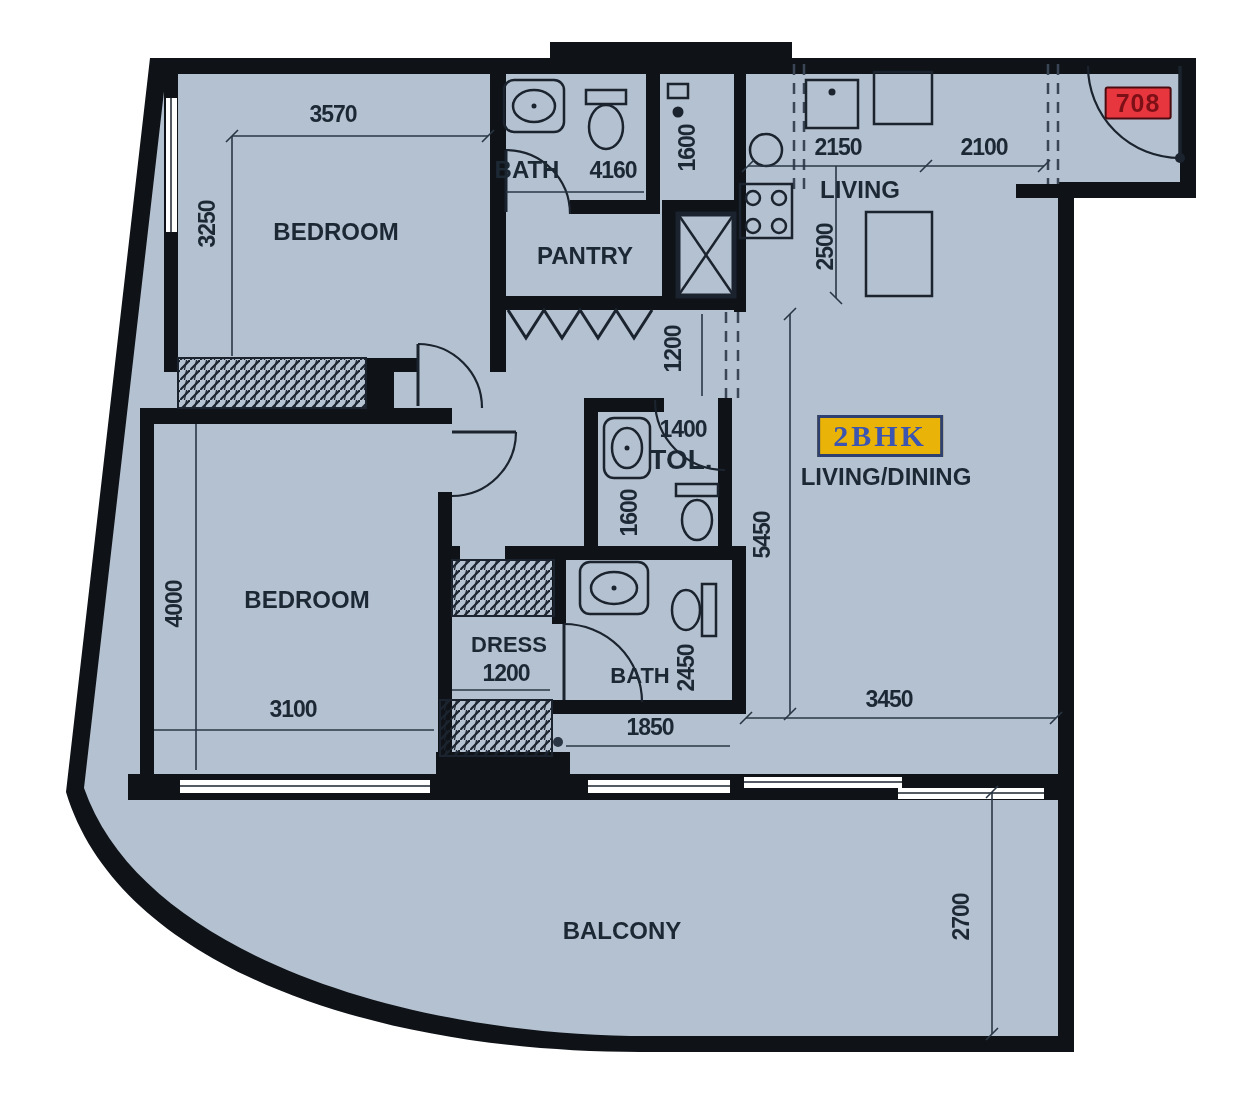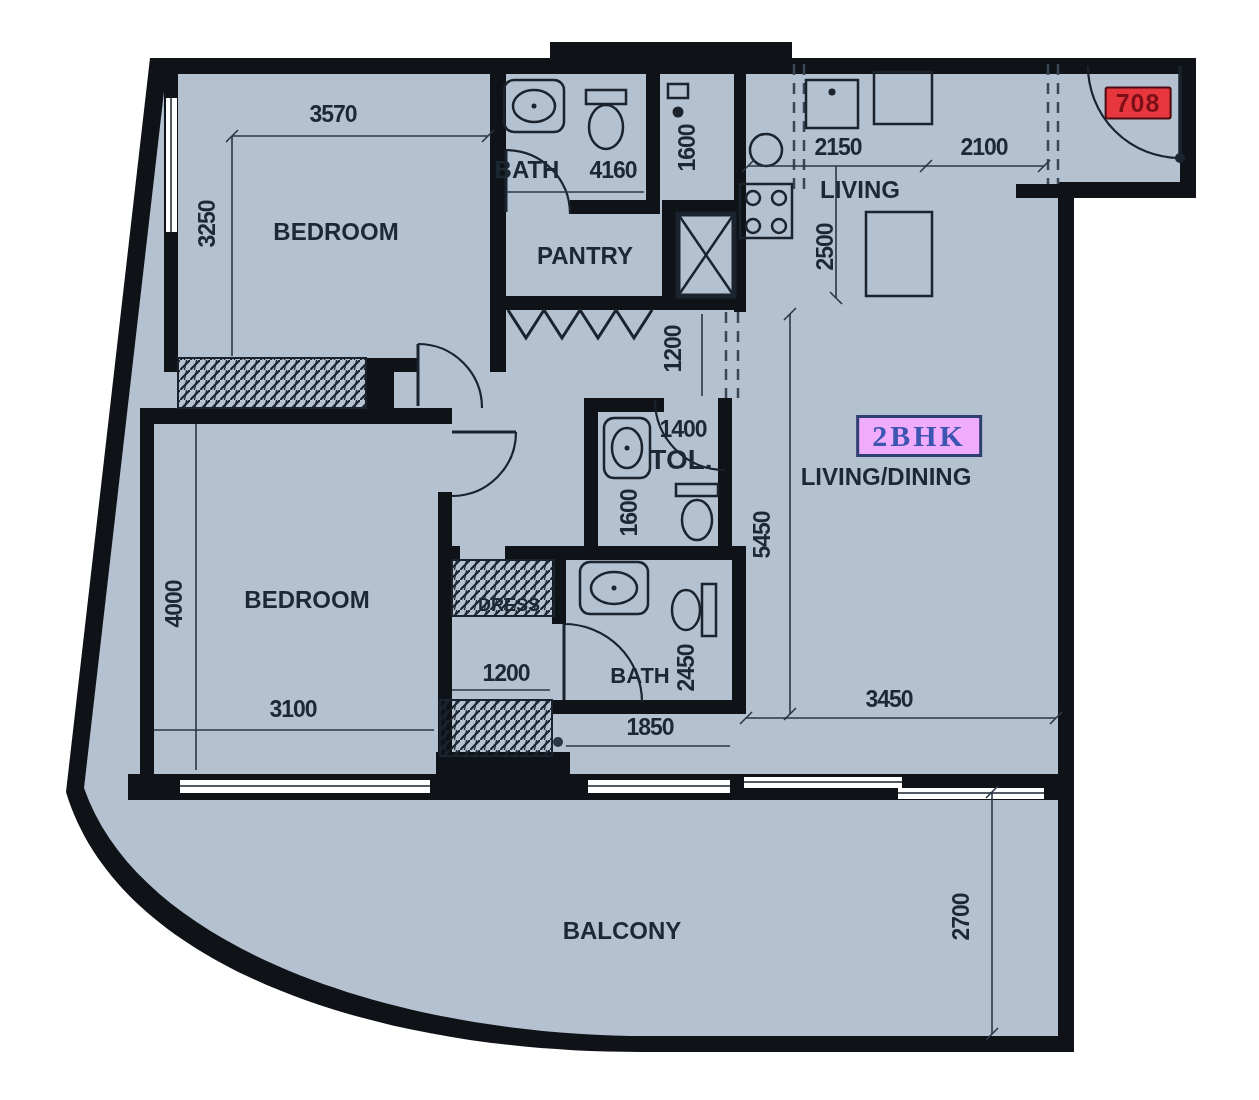--- a/index.html
+++ b/index.html
@@ -6,23 +6,23 @@
   .stage{position:relative;width:1259px;height:1100px;background:#ffffff;overflow:hidden;
          font-family:"Liberation Sans",sans-serif;}
   svg{position:absolute;left:0;top:0;}
   .lbl{position:absolute;transform:translate(-50%,-50%);white-space:nowrap;
        font:600 23px/1 "Liberation Sans",sans-serif;color:#1d2835;letter-spacing:-1px;}
   .rot{transform:translate(-50%,-50%) rotate(-90deg);}
   .room{font-size:24px;font-weight:600;letter-spacing:0;}
   .unitbox{position:absolute;transform:translate(-50%,-50%);background:#e8363f;
        border:2px solid #4a0c10;border-radius:3px;padding:2px 9px;
        font:700 25px/1 "Liberation Sans",sans-serif;color:#7c1016;letter-spacing:1px;margin-top:22px;}
-  .bhkbox{position:absolute;transform:translate(-50%,-50%);background:#f0abfc;
+  .bhkbox{position:absolute;transform:translate(-50%,-50%);background:#eab308;
        border:3px solid #2e4070;padding:3px 13px;
-       font:700 30px/1 "Liberation Serif",serif;color:#3c55b0;letter-spacing:3px;margin-left:39px;}
+       font:700 30px/1 "Liberation Serif",serif;color:#3c55b0;letter-spacing:3px;}
 </style>
 </head>
 <body>
 
 <div class="stage">
 
 <svg width="1259" height="1100" viewBox="0 0 1259 1100">
   <defs>
     <pattern id="hatch" width="10" height="10" patternUnits="userSpaceOnUse">
       <path d="M-1,11 L11,-1" stroke="#1a232e" stroke-width="2.2"></path>
@@ -204,21 +204,21 @@
   <div class="lbl" style="left:889px;top:699px">3450</div>
 
   <div class="lbl" style="left:683px;top:429px">1400</div>
   <div class="lbl room" style="left:681px;top:460px;font-size:28px">TOL.</div>
   <div class="lbl rot" style="left:629px;top:513px">1600</div>
 
   <div class="lbl room" style="left:307px;top:600px">BEDROOM</div>
   <div class="lbl rot" style="left:174px;top:604px">4000</div>
   <div class="lbl" style="left:293px;top:709px">3100</div>
 
-  <div class="lbl room" style="left:509px;top:605px;font-size:18px">DRESS</div>
+  <div class="lbl room" style="left:509px;top:645px;font-size:22px">DRESS</div>
   <div class="lbl" style="left:506px;top:673px">1200</div>
 
   <div class="lbl room" style="left:640px;top:676px;font-size:22px">BATH</div>
   <div class="lbl rot" style="left:686px;top:668px">2450</div>
   <div class="lbl" style="left:650px;top:727px">1850</div>
 
   <div class="lbl room" style="left:622px;top:931px">BALCONY</div>
   <div class="lbl rot" style="left:961px;top:917px">2700</div>
 
 </div>

